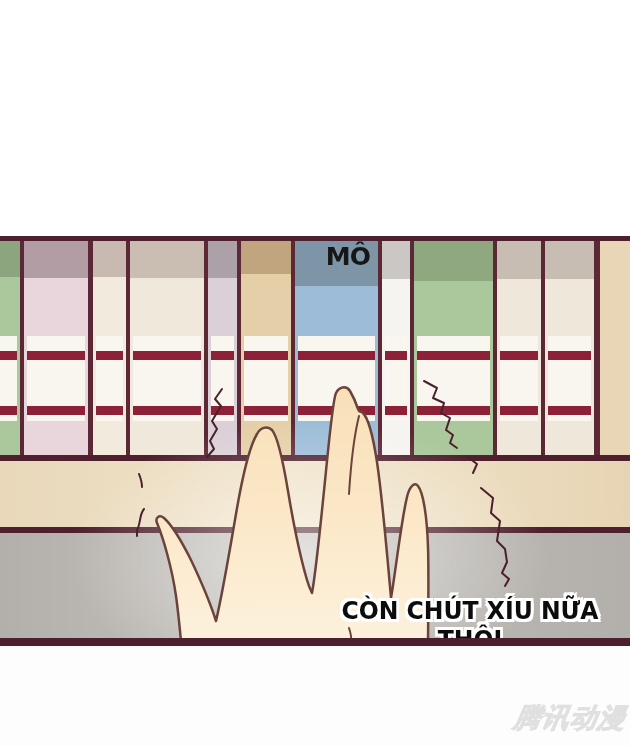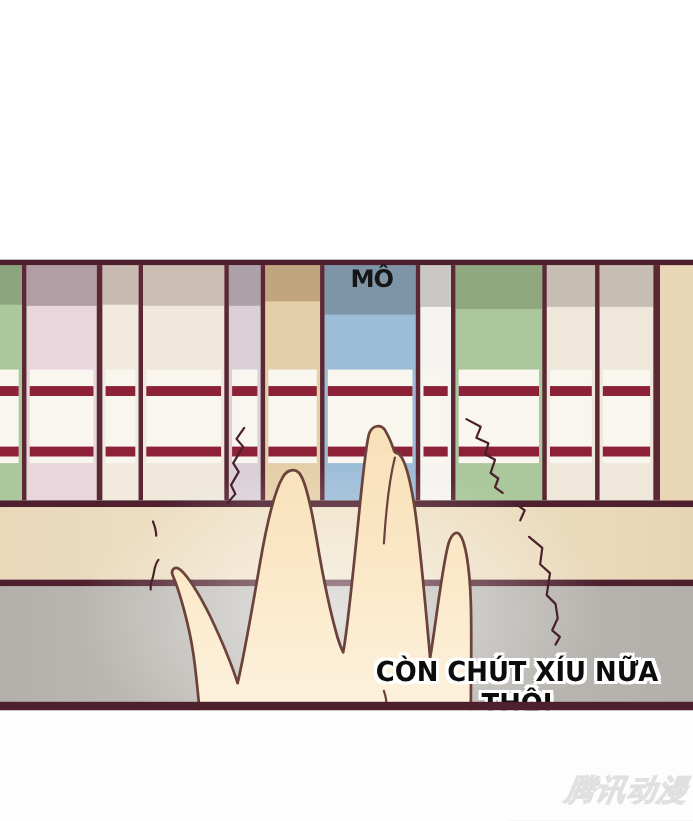--- a/index.html
+++ b/index.html
@@ -22,22 +22,22 @@
   .tan-band{top:225px;height:66px;background:linear-gradient(90deg,#e9d8ba,#f0e3c9 45%,#ecddc0 75%,#e7d4b4);}
   .tan-line{top:291px;height:6px;background:var(--frame);}
   .gray-band{top:297px;height:105px;background:linear-gradient(90deg,#b3b0ab,#c6c3be 45%,#bab7b2 70%,#b3b0ab);}
   .border-bottom{top:402px;height:8px;background:var(--frame);}
   .glow{position:absolute;left:60px;top:180px;width:500px;height:260px;pointer-events:none;
         background:radial-gradient(ellipse at 50% 55%, rgba(255,255,255,.55), rgba(255,255,255,0) 68%);}
   .art{position:absolute;left:0;top:0;}
   .crack{fill:none;stroke:var(--crack);stroke-width:2;stroke-linecap:round;stroke-linejoin:round;}
   .hand{fill:url(#handGrad);stroke:var(--hand-stroke);stroke-width:2.5;stroke-linejoin:round;}
   .hand-inner{fill:none;stroke:var(--hand-stroke);stroke-width:2;stroke-linecap:round;}
-  .sfx{position:absolute;left:306px;top:6px;width:64px;text-align:center;
-       font-size:22px;font-weight:bold;letter-spacing:-1px;color:var(--sfx-color);}
+  .sfx{position:absolute;left:306px;top:6px;width:64px;text-align:right;
+       font-size:25px;font-weight:bold;letter-spacing:-1px;color:var(--sfx-color);}
   .caption{position:absolute;left:332px;top:360px;width:276px;text-align:center;
        font-size:25px;font-weight:bold;color:var(--caption-color);transform:scaleX(.94);
        text-shadow:-3px -3px 0 #fff,0 -3px 0 #fff,3px -3px 0 #fff,-3px 0 0 #fff,3px 0 0 #fff,
                    -3px 3px 0 #fff,0 3px 0 #fff,3px 3px 0 #fff,-2px -2px 0 #fff,2px -2px 0 #fff,
                    -2px 2px 0 #fff,2px 2px 0 #fff;}
   .bottom-margin{position:absolute;left:0;top:646px;width:630px;height:100px;background:var(--bottom-bg);}
   .watermark{position:absolute;right:4px;top:54px;font-size:27px;font-weight:bold;font-style:italic;
        color:var(--watermark-color);-webkit-text-stroke:1px #e0e0e0;letter-spacing:1px;
        transform:skewX(-10deg);}
 </style>

